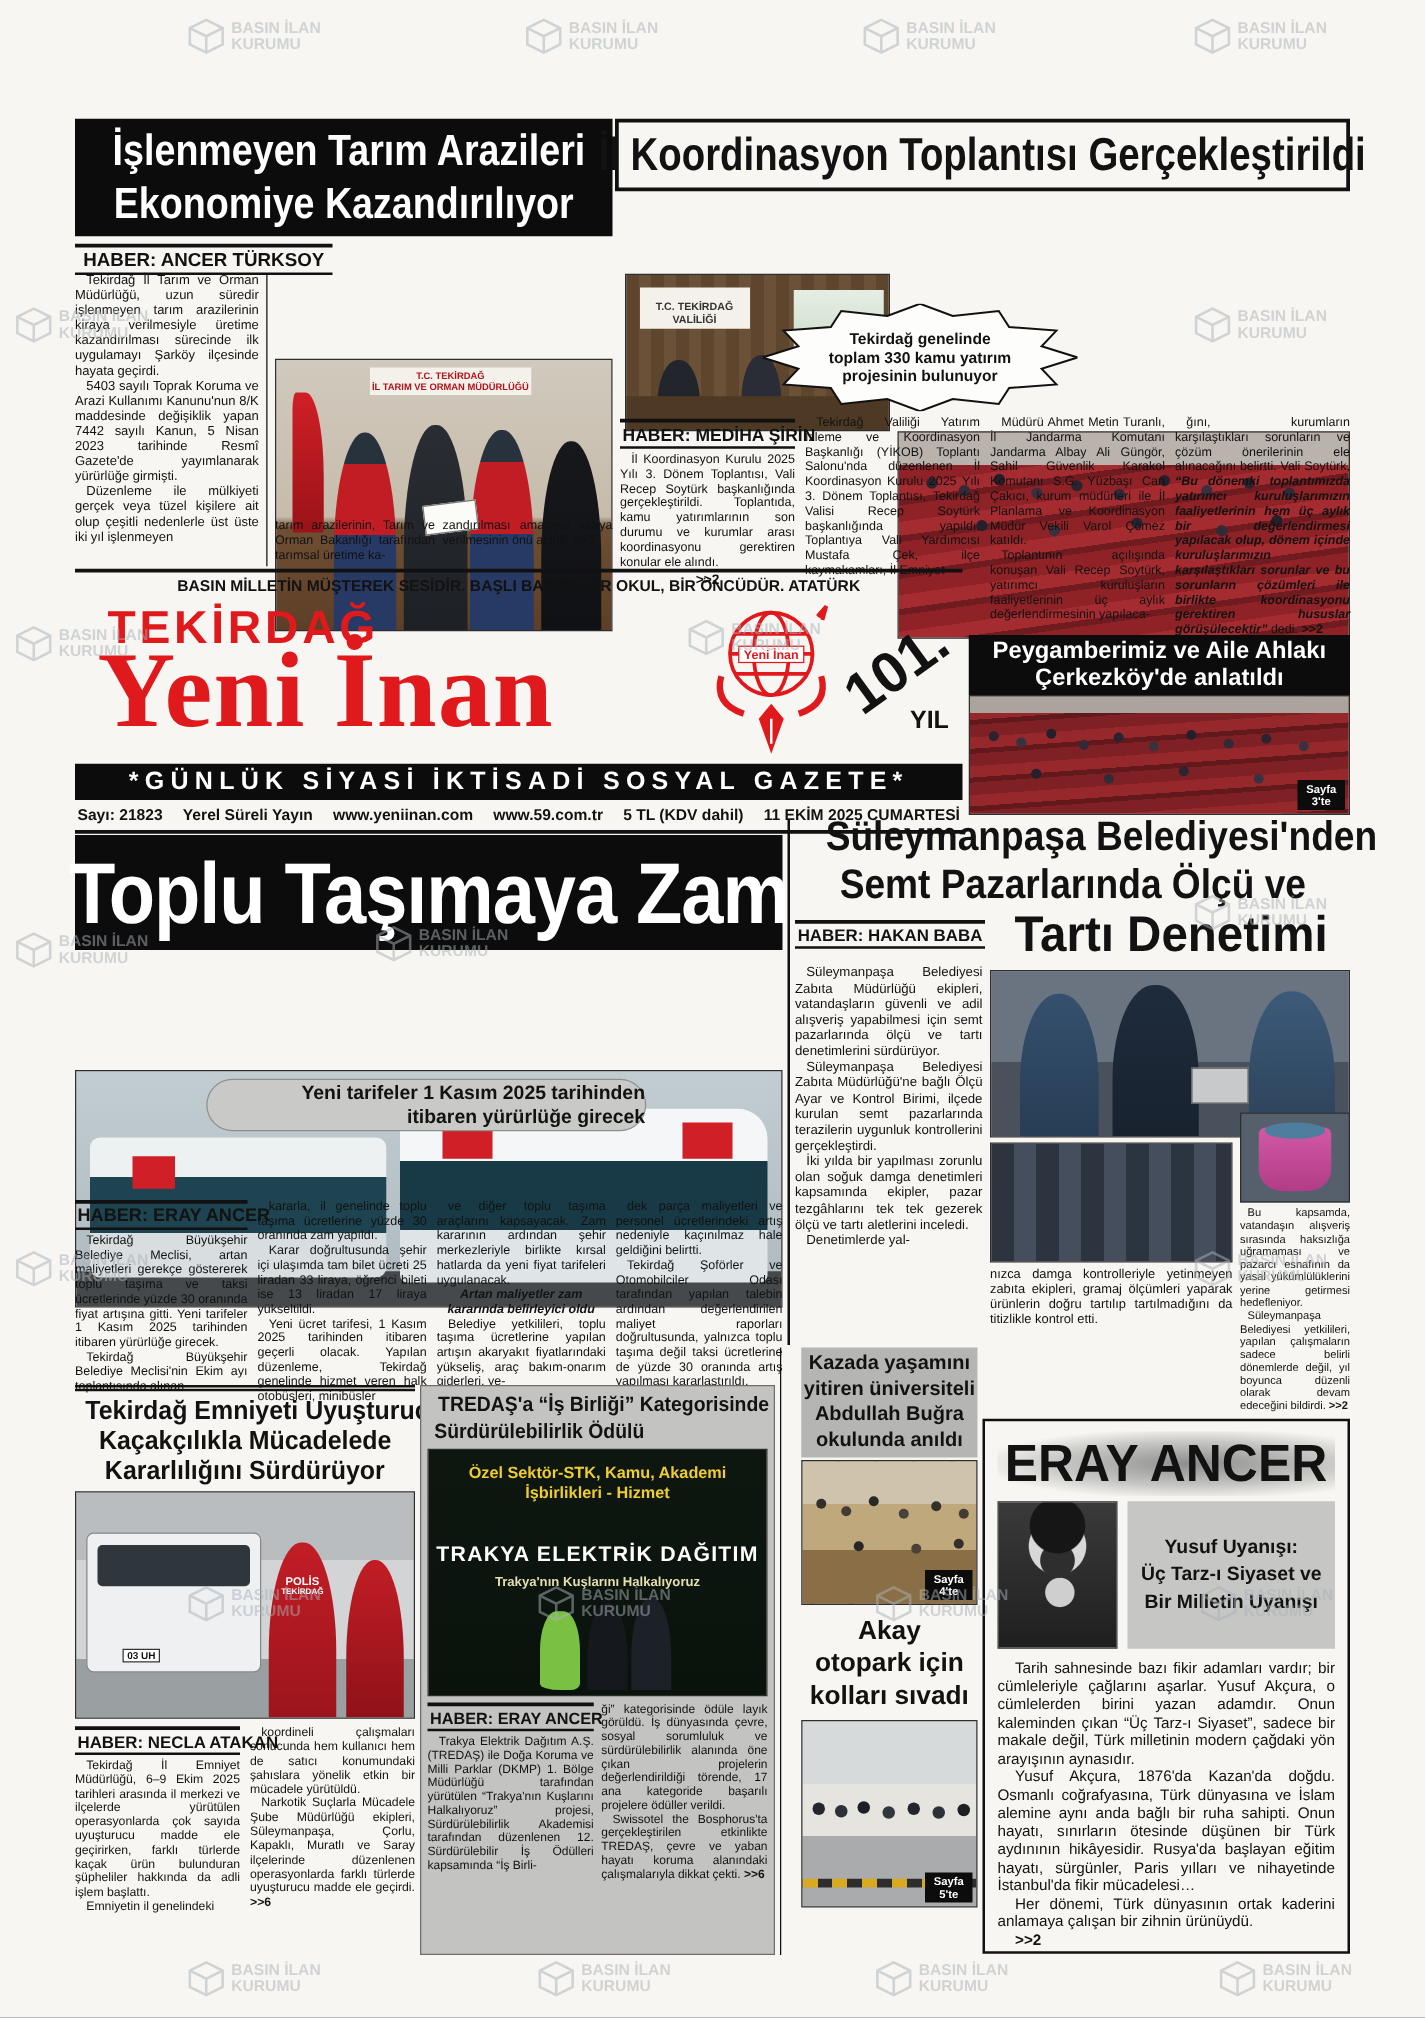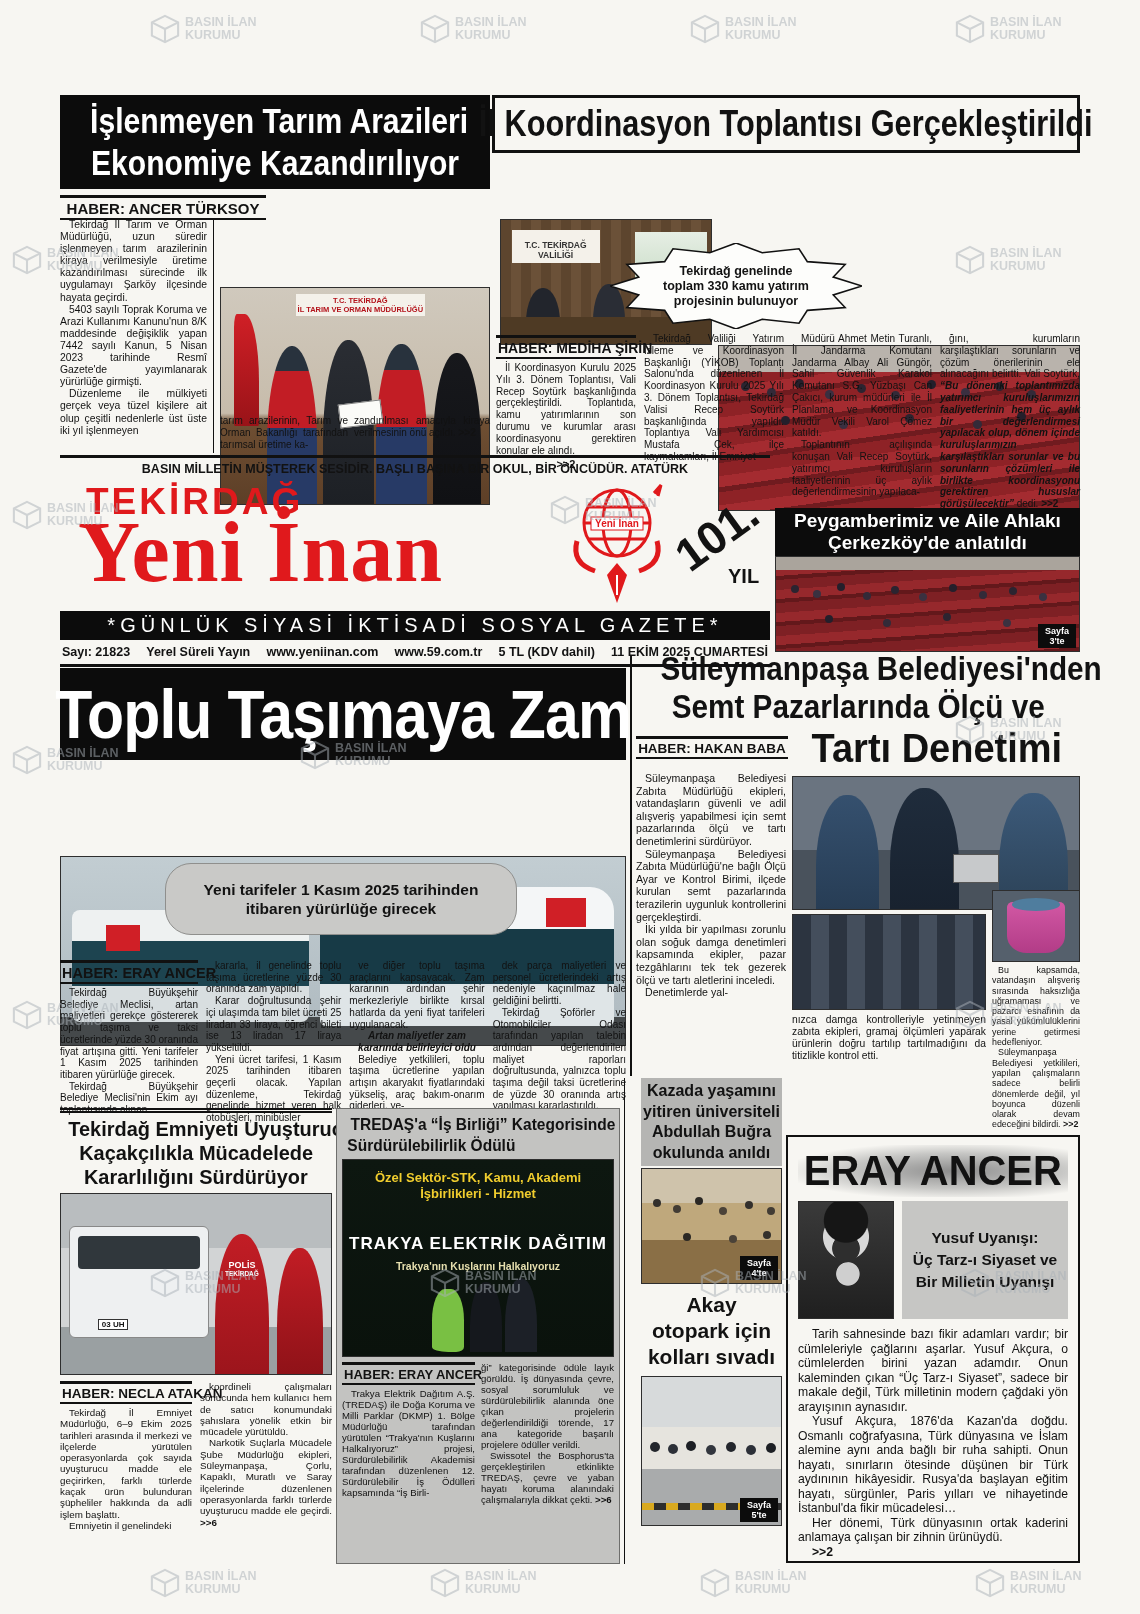--- a/index.html
+++ b/index.html
@@ -318,21 +318,21 @@
         </g>
         <rect x="34" y="38" width="52" height="13" fill="#fff" stroke="#e0191c" stroke-width="1"></rect>
         <text x="60" y="48" text-anchor="middle" font-size="10" font-weight="bold" fill="#e0191c">Yeni İnan</text>
         <path d="M60 84 L70 96 L60 124 L50 96 Z" fill="#e0191c"></path>
         <line x1="60" y1="96" x2="60" y2="116" stroke="#fff" stroke-width="2"></line>
       </svg>
     </div>
     <div class="c" style="left:612px;top:30px;transform:rotate(-36deg);font-weight:bold;font-size:46px">101.</div>
     <div class="c" style="left:668px;top:88px;font-weight:bold;font-size:20px">YIL</div>
   </div>
-  <div style="background:#0c0c0c;color:#fff;font-weight:normal;font-size:20px;letter-spacing:5px;text-align:center;padding:3px 15px;height:29px">*GÜNLÜK  SİYASİ  İKTİSADİ  SOSYAL  GAZETE*</div>
+  <div style="background:#0c0c0c;color:#fff;font-weight:bold;font-size:20px;letter-spacing:5px;text-align:center;padding:3px 15px;height:29px">*GÜNLÜK  SİYASİ  İKTİSADİ  SOSYAL  GAZETE*</div>
   <div style="display:flex;justify-content:space-between;align-items:center;font-weight:bold;font-size:12.5px;padding:4px 2px;border-bottom:3px solid #111;height:27px">
     <span>Sayı: 21823</span>
     <span>Yerel Süreli Yayın</span>
     <span>www.yeniinan.com</span>
     <span>www.59.com.tr</span>
     <span>5 TL (KDV dahil)</span>
     <span>11 EKİM 2025 CUMARTESİ</span>
   </div>
 </section>
 
@@ -351,21 +351,21 @@
   <div class="hlb" style="height:92px;display:flex;align-items:center;justify-content:center">
     <span class="cond" style="font-size:69px;transform:scaleX(.88);letter-spacing:-1px">Toplu Taşımaya Zam</span>
   </div>
   <div class="photo c" style="left:0;top:96px;width:566px;height:190px;background:linear-gradient(#c2cdd2,#aeb9bf)">
     <div class="c" style="left:0;bottom:0;width:100%;height:15%;background:#45494b"></div>
     <div class="c" style="left:2%;top:28%;width:42%;height:60%;background:linear-gradient(#eef1f1 0 28%,#1d4450 28% 68%,#d8dee0 68%);border-radius:8px"></div>
     <div class="c" style="left:46%;top:16%;width:52%;height:74%;background:linear-gradient(#f4f6f7 0 30%,#173a46 30% 70%,#dfe5e7 70%);border-radius:10px 24px 6px 6px"></div>
     <div class="c" style="left:8%;top:36%;width:6%;height:14%;background:#d01f26"></div>
     <div class="c" style="left:52%;top:22%;width:7%;height:15%;background:#d01f26"></div>
     <div class="c" style="left:86%;top:22%;width:7%;height:15%;background:#d01f26"></div>
-    <div style="position:absolute;left:104px;top:6px;width:352px;background:#c9c9c7;border:1px solid #8f8f8d;border-radius:26px;text-align:center;font-weight:bold;font-size:15.5px;line-height:19px;padding:16px 0">
+    <div style="position:absolute;left:104px;top:6px;width:352px;background:#c9c9c7;border:1px solid #8f8f8d;border-radius:26px;text-align:right;font-weight:bold;font-size:15.5px;line-height:19px;padding:1px 0">
       <div>Yeni tarifeler 1 Kasım 2025 tarihinden</div>
       <div>itibaren yürürlüğe girecek</div>
     </div>
   </div>
   <div class="c" style="left:0;top:292px;width:566px;display:flex;gap:8px">
     <div style="width:138px">
       <div class="kick" style="font-size:14.5px;width:100%;text-align:center">HABER: ERAY ANCER</div>
       <div class="bt" style="font-size:10px;line-height:11.7px;margin-top:3px">
         <p>Tekirdağ Büyükşehir Belediye Meclisi, artan maliyetleri gerekçe göstererek toplu taşıma ve taksi ücretlerinde yüzde 30 oranında fiyat artışına gitti. Yeni tarifeler 1 Kasım 2025 tarihinden itibaren yürürlüğe girecek.</p>
         <p>Tekirdağ Büyükşehir Belediye Meclisi'nin Ekim ayı toplantısında alınan</p>

